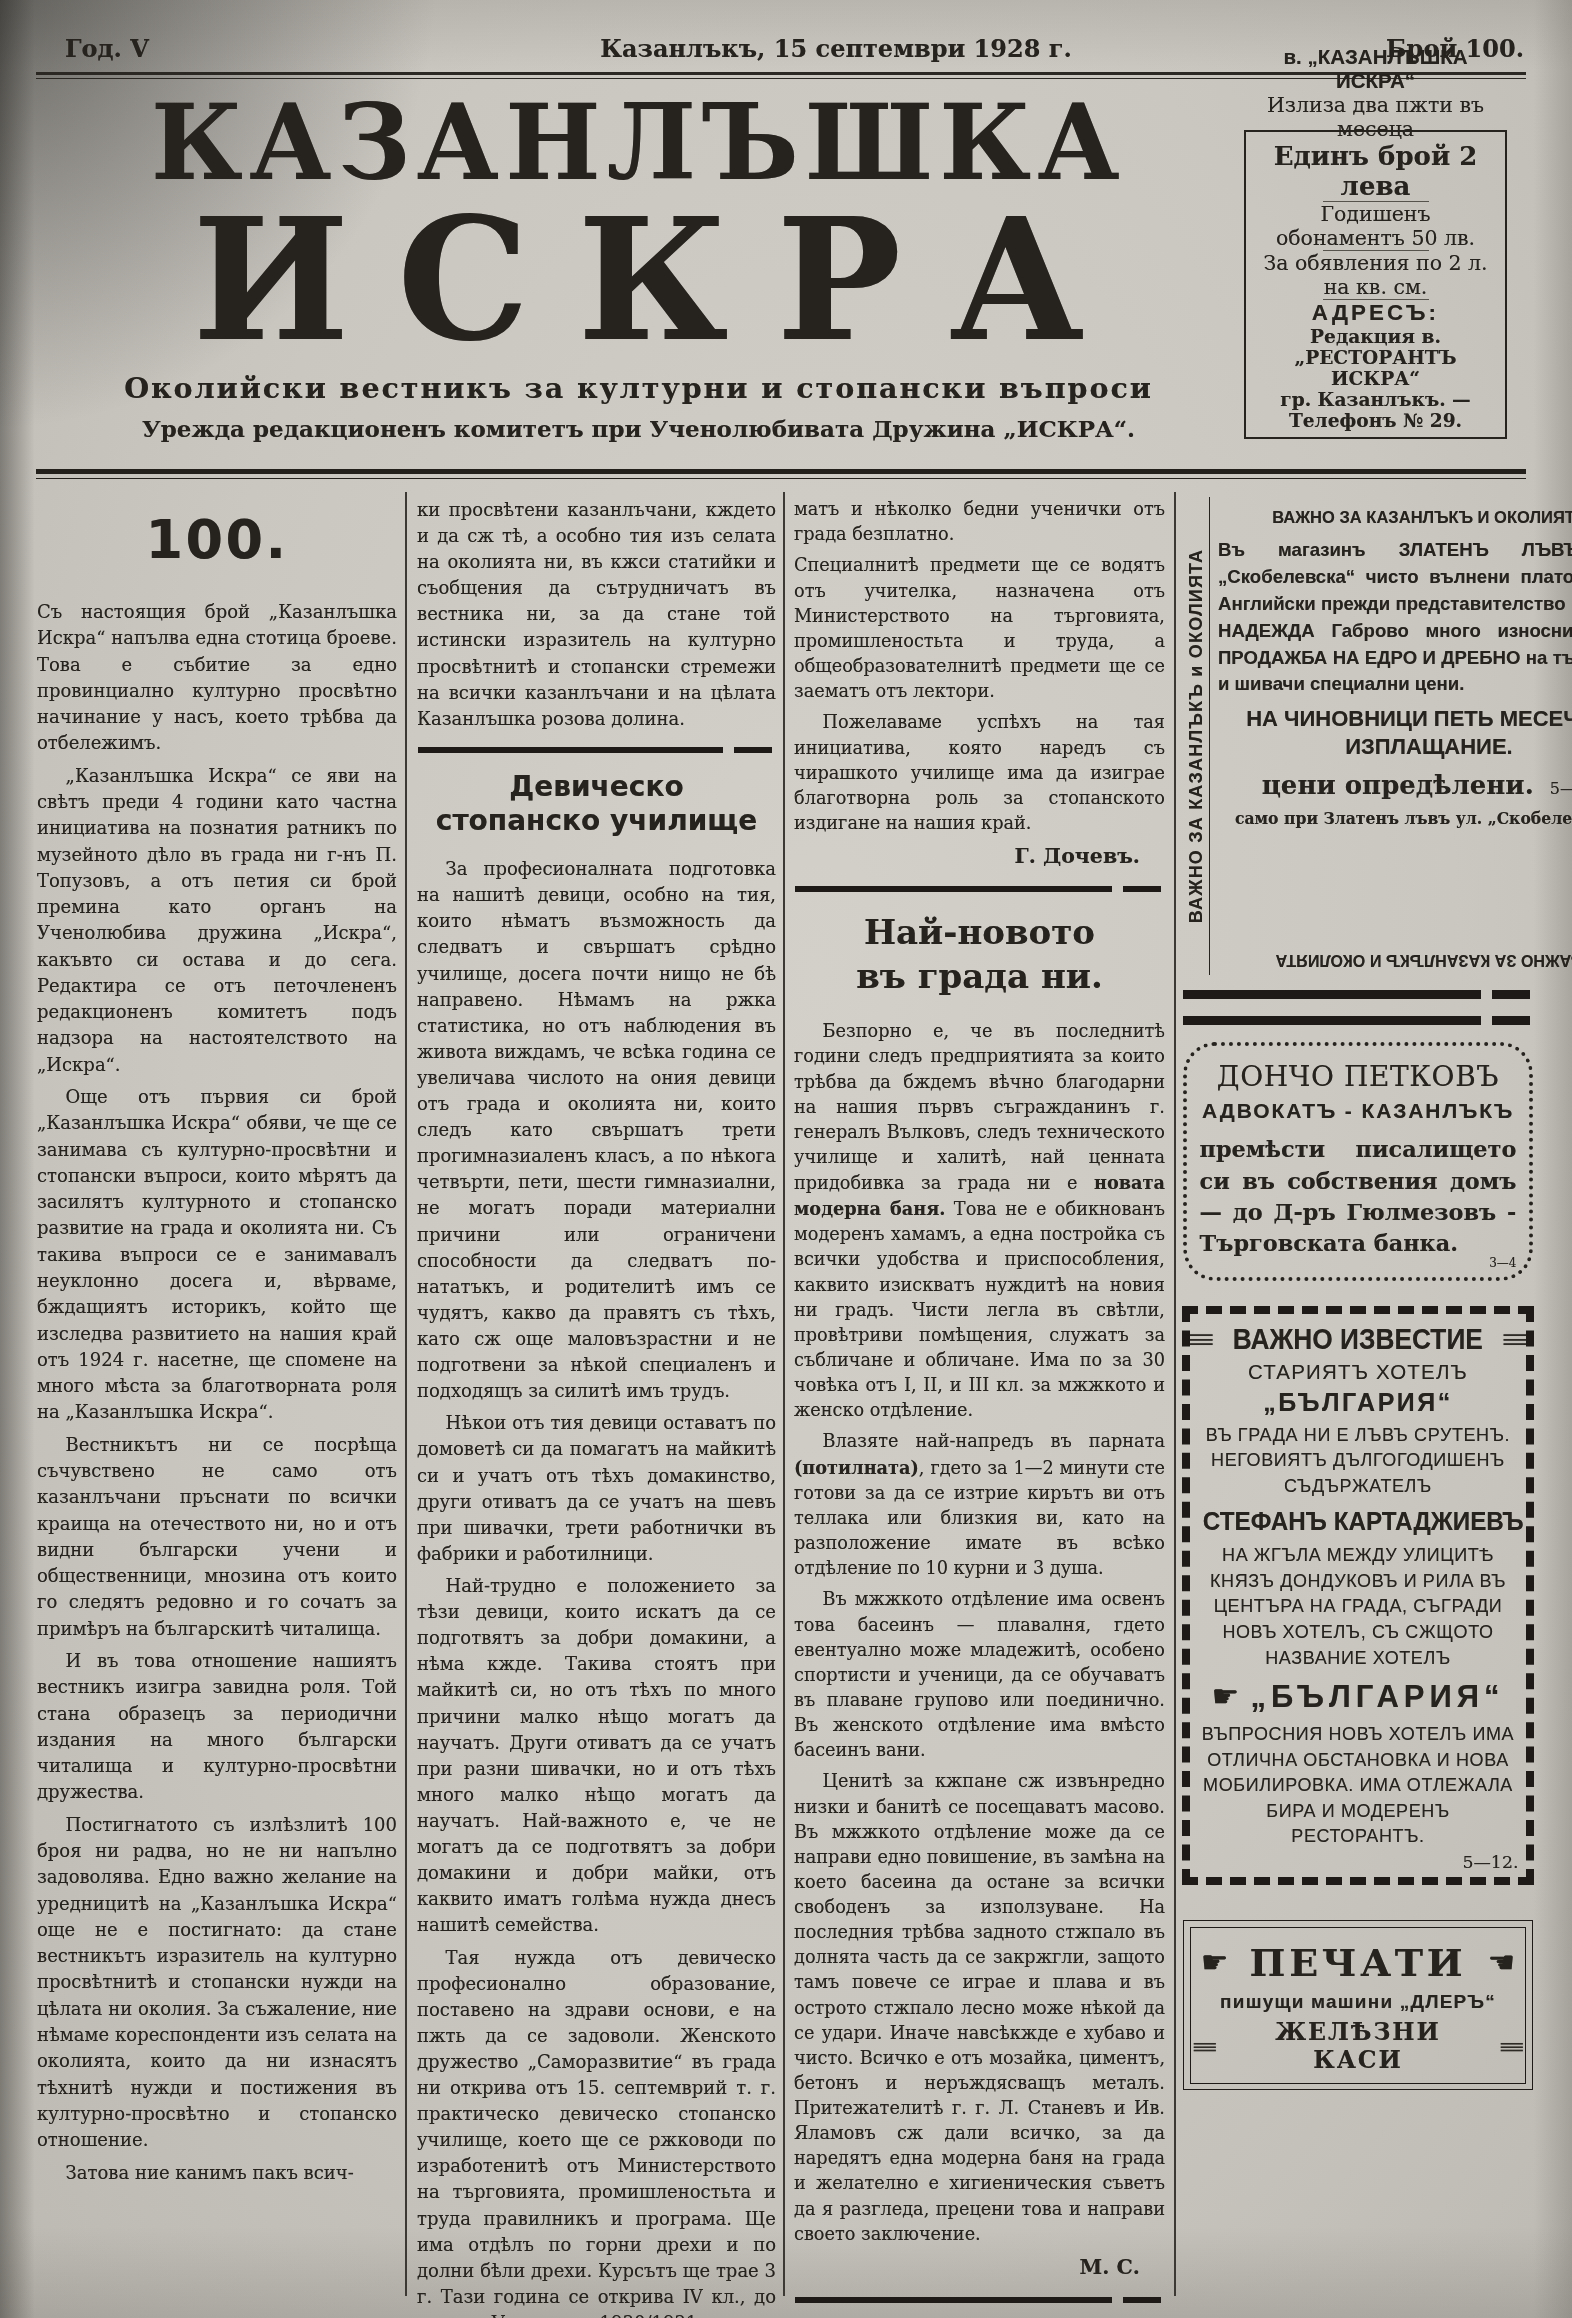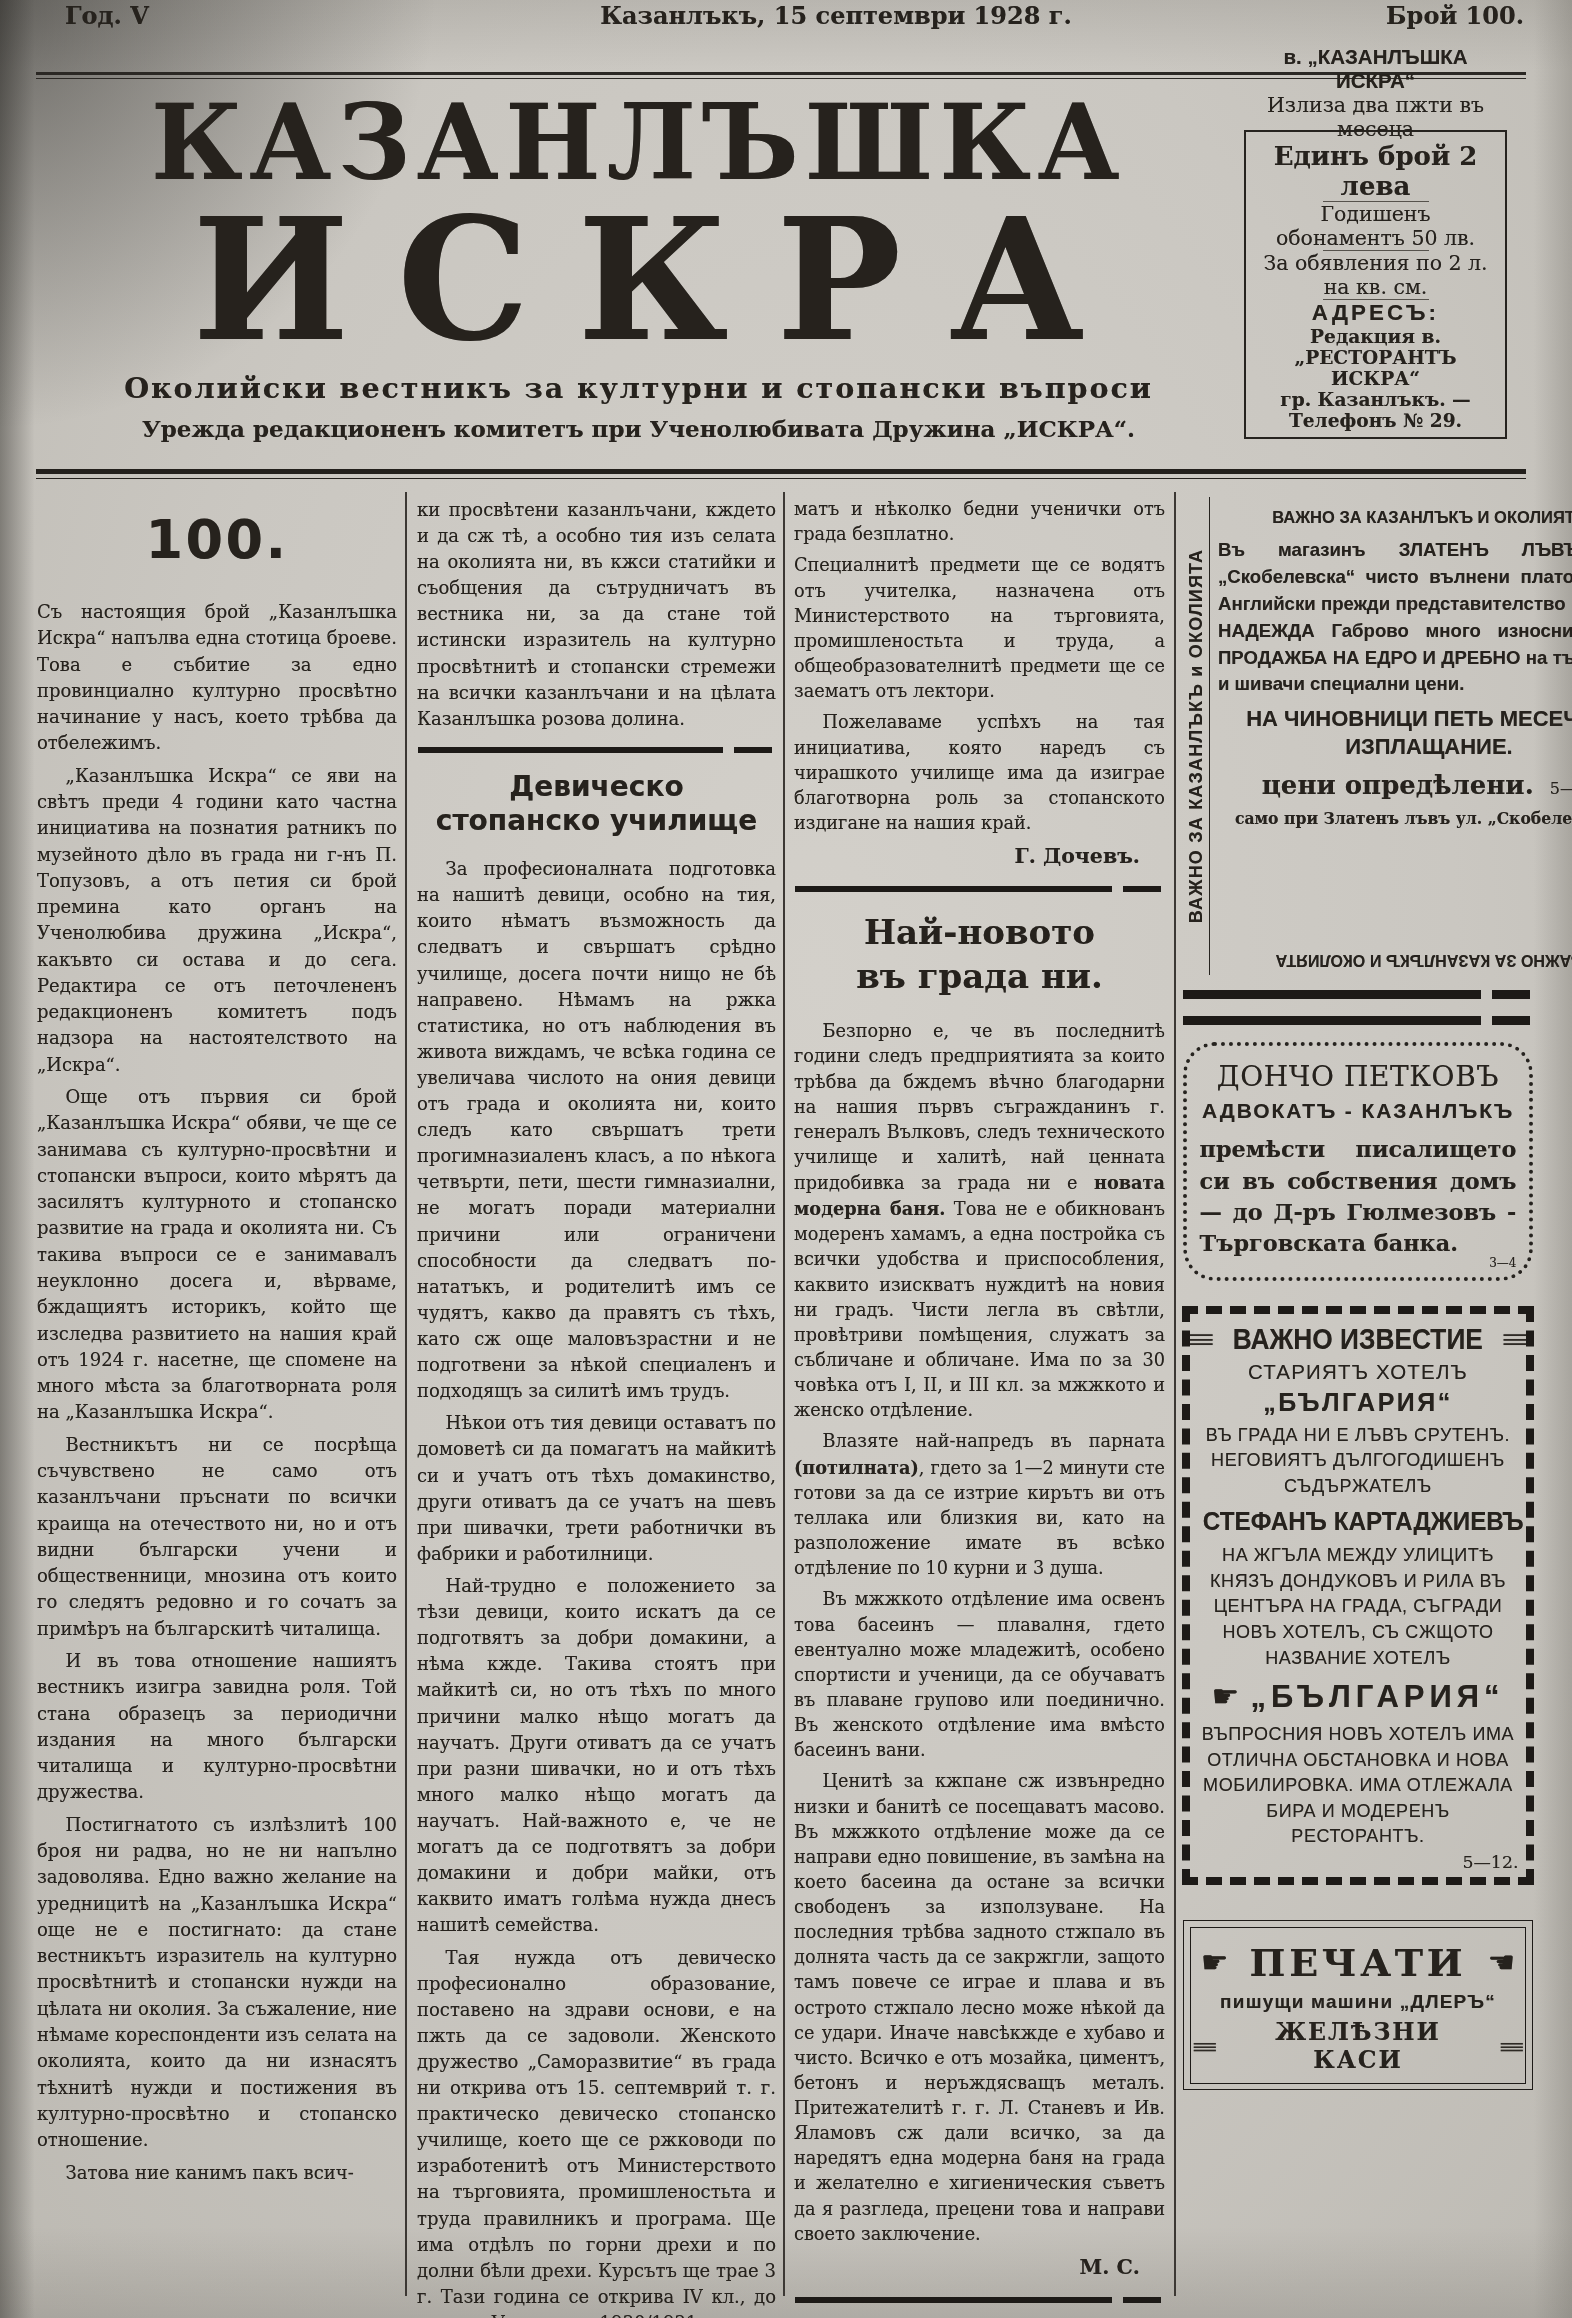--- a/index.html
+++ b/index.html
@@ -11,21 +11,21 @@
       radial-gradient(circle at -1% -1%, rgba(25,24,22,.55), rgba(25,24,22,0) 16%),
       linear-gradient(90deg, rgba(70,68,63,.55) 0, rgba(70,68,63,0) 2.2%),
       linear-gradient(270deg, rgba(110,107,100,.35) 0, rgba(110,107,100,0) 2.5%),
       linear-gradient(0deg, rgba(120,117,110,.30) 0, rgba(120,117,110,0) 4%),
       linear-gradient(180deg, rgba(120,117,110,.22) 0, rgba(120,117,110,0) 3%),
       radial-gradient(ellipse at 52% 42%, #d3d0ca 0%, #cac7c1 55%, #bcb9b2 100%);
   }
   .ink { text-shadow:0 0 0.6px rgba(20,18,15,.4); }
 
   
-  .topline { position:absolute; top:1px; left:65px; width:1459px;
+  .topline { position:absolute; top:34px; left:65px; width:1459px;
     display:flex; justify-content:space-between; align-items:baseline;
     font-size:24px; }
   .topline .vol { font-weight:bold; }
   .topline .date { font-weight:bold; margin-left:137px; }
   .topline .issue { font-weight:bold; }
 
   .ruleA { position:absolute; left:36px; width:1490px; }
   .rule1 { top:72px; border-top:3.7px solid #2b2824; border-bottom:1.9px solid #2b2824; height:3.1px; }
   .rule2 { top:469px; border-top:5px solid #23201c; border-bottom:1.9px solid #23201c; height:3.7px; }
 

